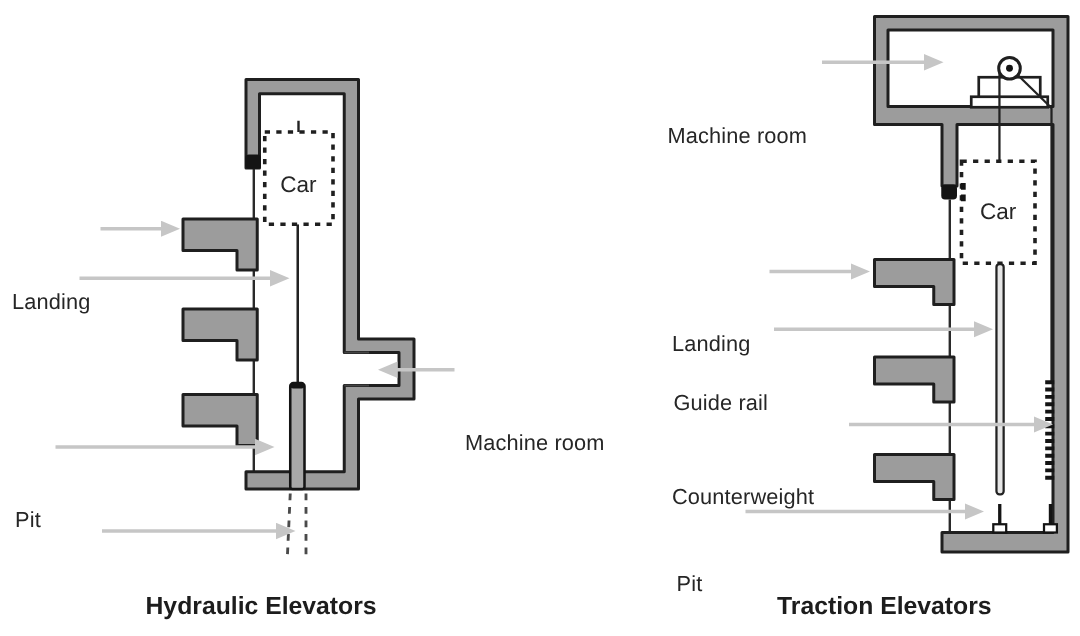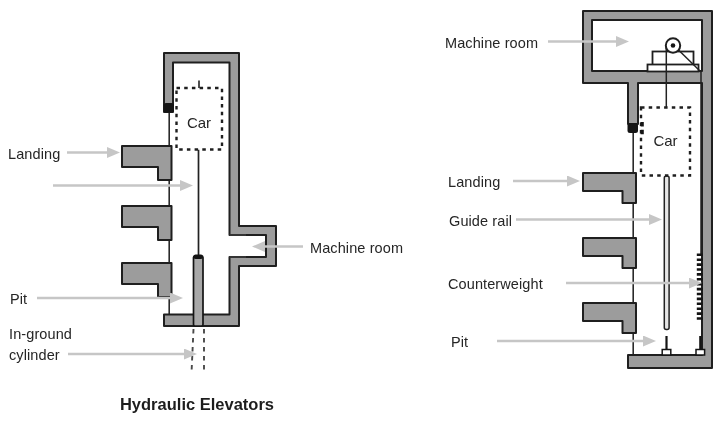--- a/index.html
+++ b/index.html
@@ -3,25 +3,25 @@
 <meta charset="utf-8">
 <style>
   html,body{margin:0;padding:0;background:#fff;}
   #canvas{
     position:relative;width:720px;height:424px;background:#ffffff;overflow:hidden;
     font-family:"Liberation Sans", sans-serif;
   }
   svg{position:absolute;left:0;top:0;}
   .lbl{
     position:absolute;font-size:14.5px;line-height:21px;color:#262626;
-    white-space:nowrap;letter-spacing:0.1px;
+    white-space:nowrap;letter-spacing:0.1px;margin-top:48px;
   }
   .title{
     position:absolute;font-size:16.5px;font-weight:bold;color:#1d1d1d;
-    width:200px;text-align:center;white-space:nowrap;
+    width:200px;text-align:left;white-space:nowrap;
   }
 </style>
 </head>
 <body>
 
 <div id="canvas">
 
   <svg width="720" height="424" viewBox="0 0 720 424">
     <defs>
       <marker id="ah" markerUnits="userSpaceOnUse" markerWidth="15" markerHeight="13" refX="4" refY="5.5" orient="auto">
@@ -99,26 +99,23 @@
       <line x1="548" y1="41.5" x2="620" y2="41.5" stroke="#c6c6c6" stroke-width="2.4" marker-end="url(#ah)"></line>
       <line x1="513" y1="181" x2="571" y2="181" stroke="#c6c6c6" stroke-width="2.4" marker-end="url(#ah)"></line>
       <line x1="516" y1="219.5" x2="653" y2="219.5" stroke="#c6c6c6" stroke-width="2.4" marker-end="url(#ah)"></line>
       <line x1="566" y1="283" x2="693" y2="283" stroke="#c6c6c6" stroke-width="2.4" marker-end="url(#ah)"></line>
       <line x1="497" y1="341" x2="647" y2="341" stroke="#c6c6c6" stroke-width="2.4" marker-end="url(#ah)"></line>
     </g>
   </svg>
 
   <div class="lbl" style="left:8px;top:144px">Landing</div>
   <div class="lbl" style="left:10px;top:289px">Pit</div>
-  <div class="lbl" style="left:9px;top:324px">
-    <span>In-ground</span><br>
-    <span>cylinder</span>
-  </div>
   <div class="lbl" style="left:310px;top:238px">Machine room</div>
   <div class="title" style="left:97px;top:395px">Hydraulic Elevators</div>
 
   <div class="lbl" style="left:445px;top:33px">Machine room</div>
   <div class="lbl" style="left:448px;top:172px">Landing</div>
   <div class="lbl" style="left:448px;top:274px">Counterweight</div>
   <div class="lbl" style="left:449px;top:211px">Guide rail</div>
   <div class="lbl" style="left:451px;top:332px">Pit</div>
+  <div class="title" style="left:518px;top:395px">Traction Elevators</div>
 
 </div>
 
 </body></html>

